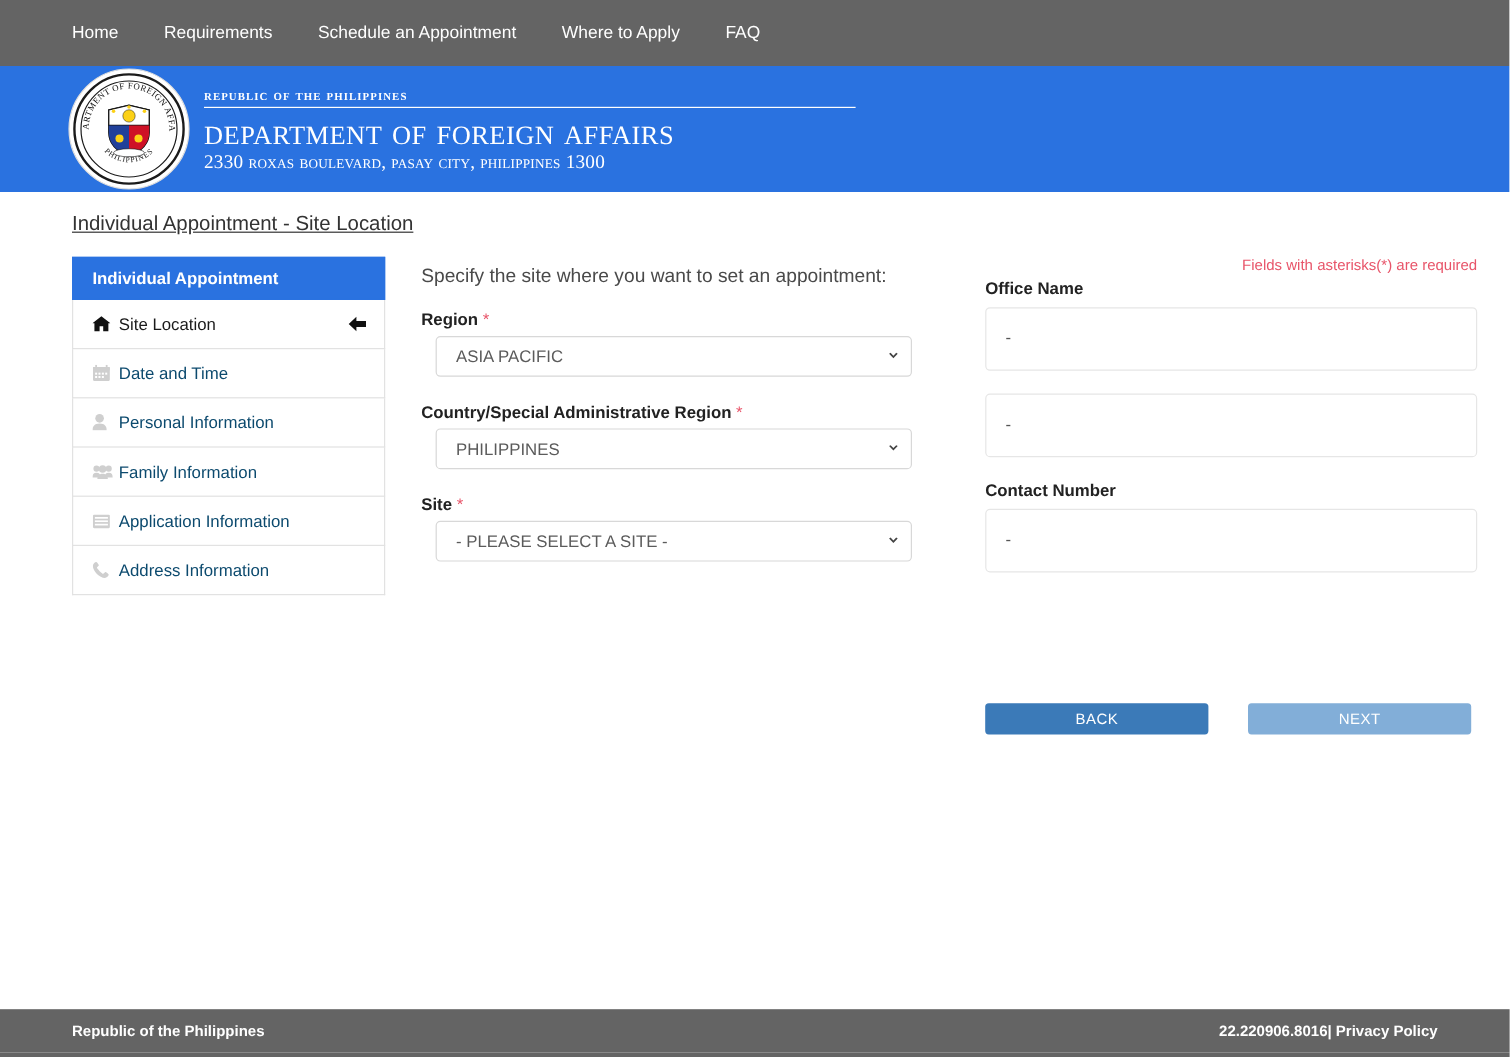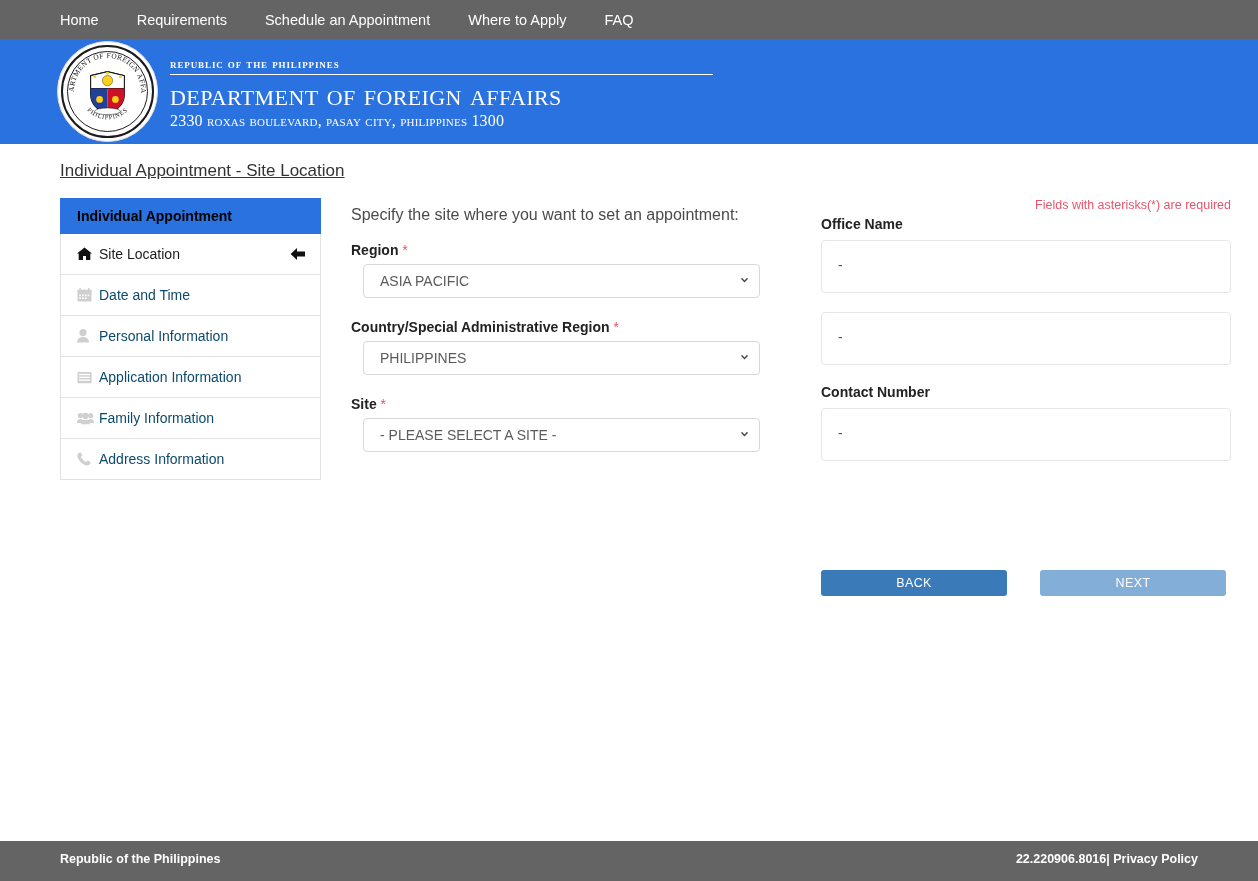--- a/index.html
+++ b/index.html
@@ -6,21 +6,21 @@
   html, body {
     margin: 0; padding: 0;
     width: 1258px; height: 881px;
     background: #ffffff;
     font-family: "Liberation Sans", sans-serif;
     overflow: hidden;
   }
 
   
   .topnav {
-    height: 39px;
+    height: 55px;
     background: #646464;
     display: flex;
     align-items: center;
     padding-left: 60px;
   }
   .topnav a {
     color: #ffffff;
     font-size: 14.5px;
     text-decoration: none;
     margin-right: 38px;
@@ -96,21 +96,21 @@
   .content {
     display: flex;
     padding: 17px 60px 0 60px;
     align-items: flex-start;
   }
 
   
   .sidebar { width: 261px; flex: 0 0 261px; }
   .sidebar-head {
     background: #2a72e0;
-    color: #000000;
+    color: #ffffff;
     font-size: 14px;
     font-weight: bold;
     padding: 9px 0 9px 16px;
     border: 1px solid #2a72e0;
   }
   .sidebar-item {
     border: 1px solid #e2e2e2;
     border-top: none;
     padding: 11px 14px 11px 16px;
     font-size: 14px;
@@ -303,44 +303,44 @@
         <svg width="12" height="14" viewBox="0 0 12 14">
             <circle cx="6" cy="3.6" r="3.6" fill="#cfcfcf"></circle>
             <path d="M6 8 C1.8 8 0 10.4 0 13.6 L12 13.6 C12 10.4 10.2 8 6 8 Z" fill="#cfcfcf"></path>
           </svg>
       </span>
       <span class="si-label">Personal Information</span>
     </div>
 
     <div class="sidebar-item disabled">
       <span class="si-icon">
+        <svg width="17" height="14" viewBox="0 0 18 14">
+            <circle cx="3.6" cy="4.4" r="2.7" fill="#cfcfcf"></circle>
+            <circle cx="14.4" cy="4.4" r="2.7" fill="#cfcfcf"></circle>
+            <path d="M3.6 8 C1 8 0 9.8 0 12.2 L7.2 12.2 C7.2 9.8 6.2 8 3.6 8 Z" fill="#cfcfcf"></path>
+            <path d="M14.4 8 C11.8 8 10.8 9.8 10.8 12.2 L18 12.2 C18 9.8 17 8 14.4 8 Z" fill="#cfcfcf"></path>
+            <circle cx="9" cy="4.8" r="3.3" fill="#cfcfcf"></circle>
+            <path d="M9 8.8 C5.6 8.8 4.4 10.8 4.4 13.6 L13.6 13.6 C13.6 10.8 12.4 8.8 9 8.8 Z" fill="#cfcfcf"></path>
+          </svg>
+      </span>
+      <span class="si-label">Family Information</span>
+    </div>
+
+    <div class="sidebar-item disabled">
+      <span class="si-icon">
         <svg width="15" height="13" viewBox="0 0 16 13">
             <rect x="0.5" y="0.5" width="15" height="12" rx="1" fill="#cfcfcf"></rect>
             <g fill="#ffffff">
               <rect x="2.2" y="2.6" width="11.6" height="1.5"></rect>
               <rect x="2.2" y="5.6" width="11.6" height="1.5"></rect>
               <rect x="2.2" y="8.6" width="11.6" height="1.5"></rect>
             </g>
           </svg>
       </span>
       <span class="si-label">Application Information</span>
-    </div>
-
-    <div class="sidebar-item disabled">
-      <span class="si-icon">
-        <svg width="17" height="14" viewBox="0 0 18 14">
-            <circle cx="3.6" cy="4.4" r="2.7" fill="#cfcfcf"></circle>
-            <circle cx="14.4" cy="4.4" r="2.7" fill="#cfcfcf"></circle>
-            <path d="M3.6 8 C1 8 0 9.8 0 12.2 L7.2 12.2 C7.2 9.8 6.2 8 3.6 8 Z" fill="#cfcfcf"></path>
-            <path d="M14.4 8 C11.8 8 10.8 9.8 10.8 12.2 L18 12.2 C18 9.8 17 8 14.4 8 Z" fill="#cfcfcf"></path>
-            <circle cx="9" cy="4.8" r="3.3" fill="#cfcfcf"></circle>
-            <path d="M9 8.8 C5.6 8.8 4.4 10.8 4.4 13.6 L13.6 13.6 C13.6 10.8 12.4 8.8 9 8.8 Z" fill="#cfcfcf"></path>
-          </svg>
-      </span>
-      <span class="si-label">Family Information</span>
     </div>
 
     <div class="sidebar-item disabled">
       <span class="si-icon">
         <svg width="14" height="14" viewBox="0 0 14 14">
             <path fill="#cfcfcf" d="M3.2 0.4 C2 0.4 0.4 2.2 0.4 3.6 C0.4 8 6 13.6 10.4 13.6 C11.8 13.6 13.6 12 13.6 10.8 C13.6 10.3 11.4 8.6 10.9 8.6 C10.4 8.6 9.4 10.2 8.9 10.2 C8.2 10.2 3.8 5.8 3.8 5.1 C3.8 4.6 5.4 3.6 5.4 3.1 C5.4 2.6 3.7 0.4 3.2 0.4 Z"></path>
           </svg>
       </span>
       <span class="si-label">Address Information</span>
     </div>

